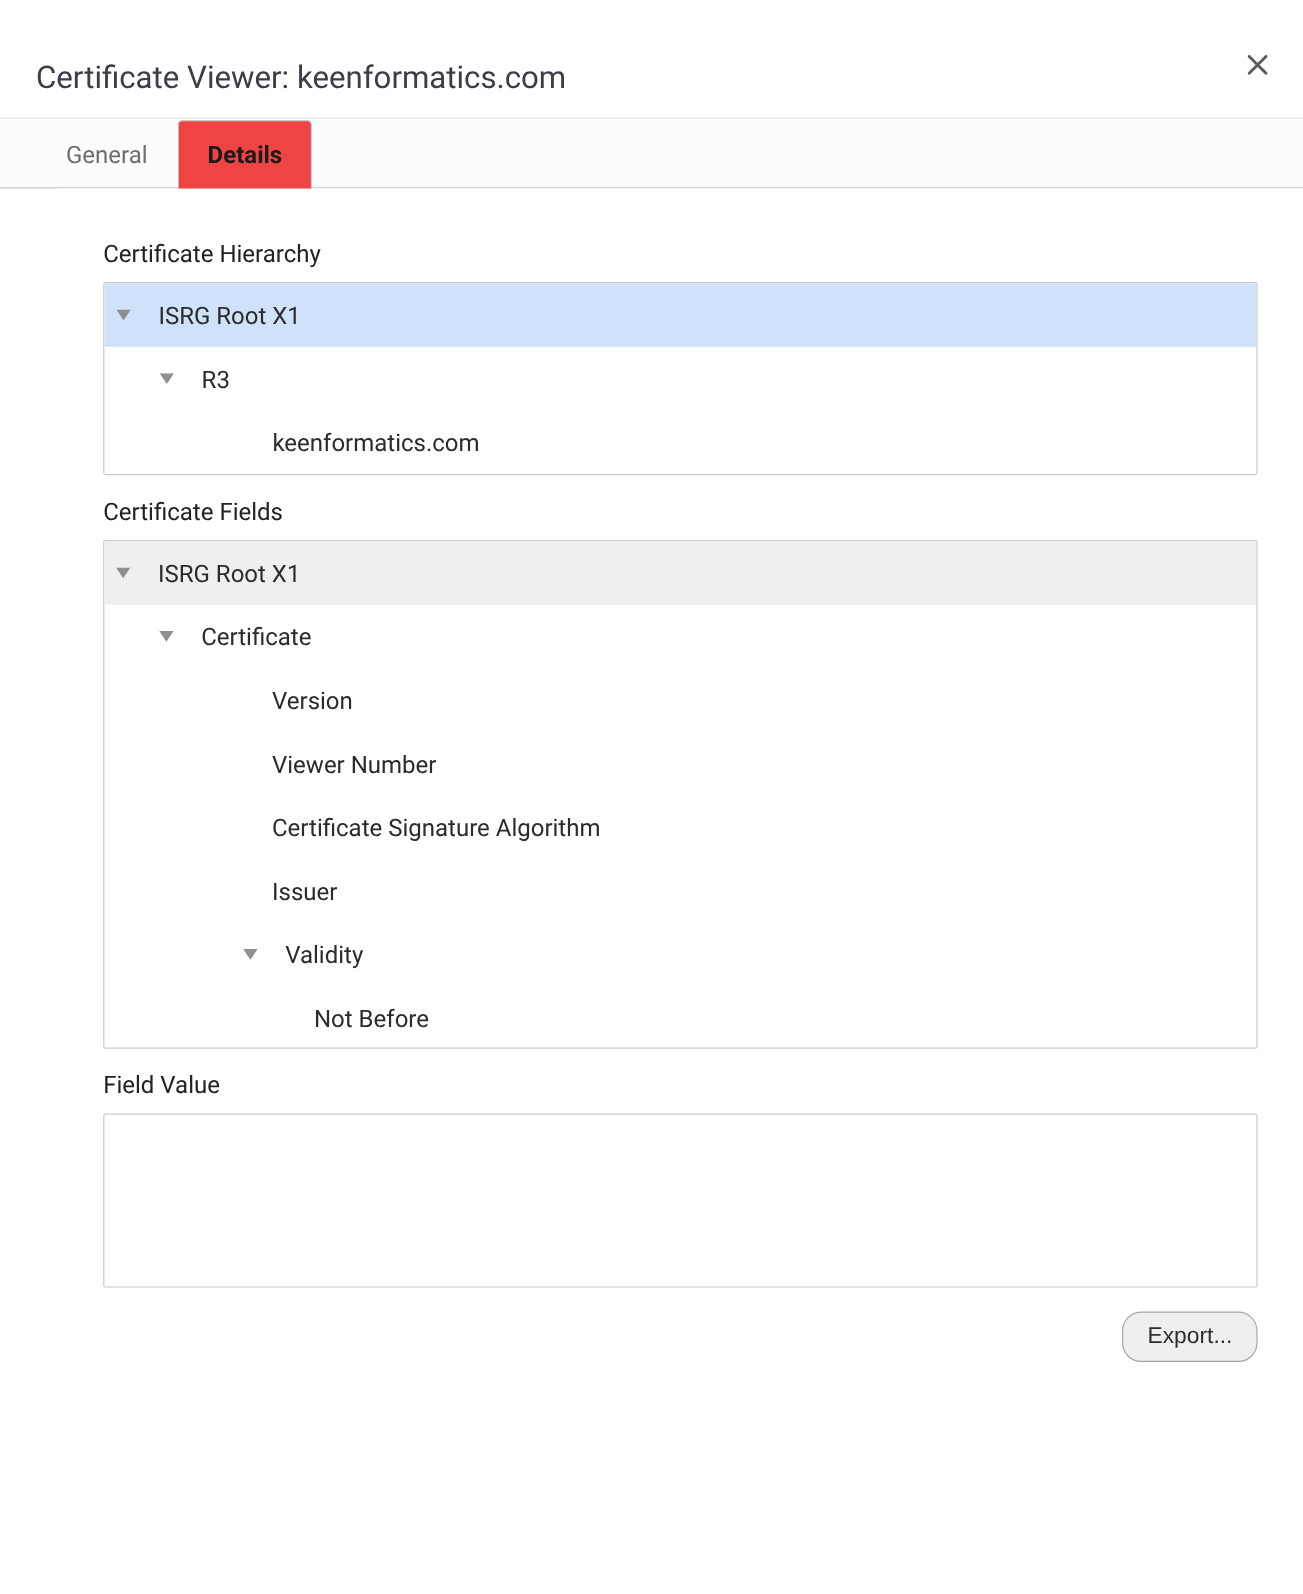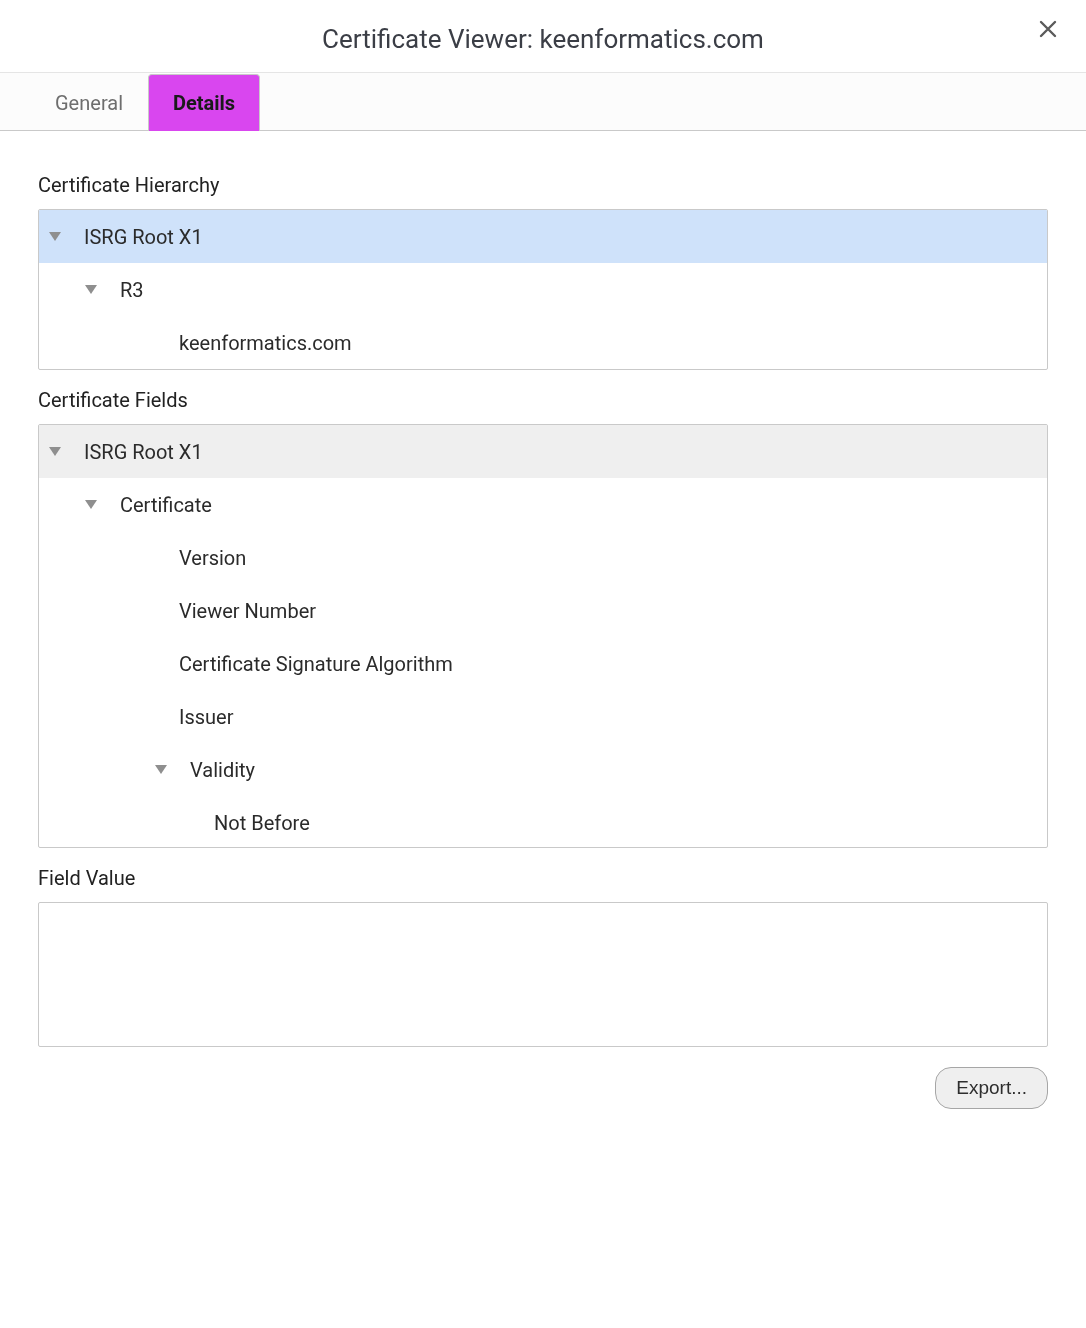--- a/index.html
+++ b/index.html
@@ -4,22 +4,23 @@
 <style>
   * { box-sizing: border-box; }
   html, body {
     margin: 0; padding: 0;
     font-family: -apple-system, BlinkMacSystemFont, "Segoe UI", Roboto, Helvetica, Arial, sans-serif;
     color: #2b2b2b;
     background: #ffffff;
   }
   .container { width: 1086px; height: 1328px; position: relative; }
   .header {
-    display: flex; align-items: flex-start; justify-content: center;
+    display: flex; align-items: flex-start; justify-content: flex-start;
     padding: 24px 30px 0 30px;
+    margin-top: 26px;
   }
   .title {
     font-size: 26px;
     color: #3b3e46;
     font-weight: 400;
     margin: 0;
     padding-bottom: 18px;
   }
   .close-btn {
     position: absolute;
@@ -48,28 +49,29 @@
     color: #6e6e6e;
     border: 1px solid transparent;
     border-bottom: none;
     cursor: pointer;
     background: transparent;
     position: relative;
   }
   .tab.active {
     color: #1a1a1a;
     font-weight: 700;
-    background: #d946ef;
+    background: #ef4444;
     border-color: #c9c9c9;
     border-top-left-radius: 4px;
     border-top-right-radius: 4px;
   }
   .content {
     padding: 24px 38px 0 38px;
     background: #ffffff;
+    margin-left: 48px;
   }
   .section-label {
     font-size: 20px;
     color: #222;
     margin: 18px 0 12px 0;
   }
   .panel {
     border: 1px solid #c9c9c9;
     border-radius: 2px;
     overflow: hidden;

